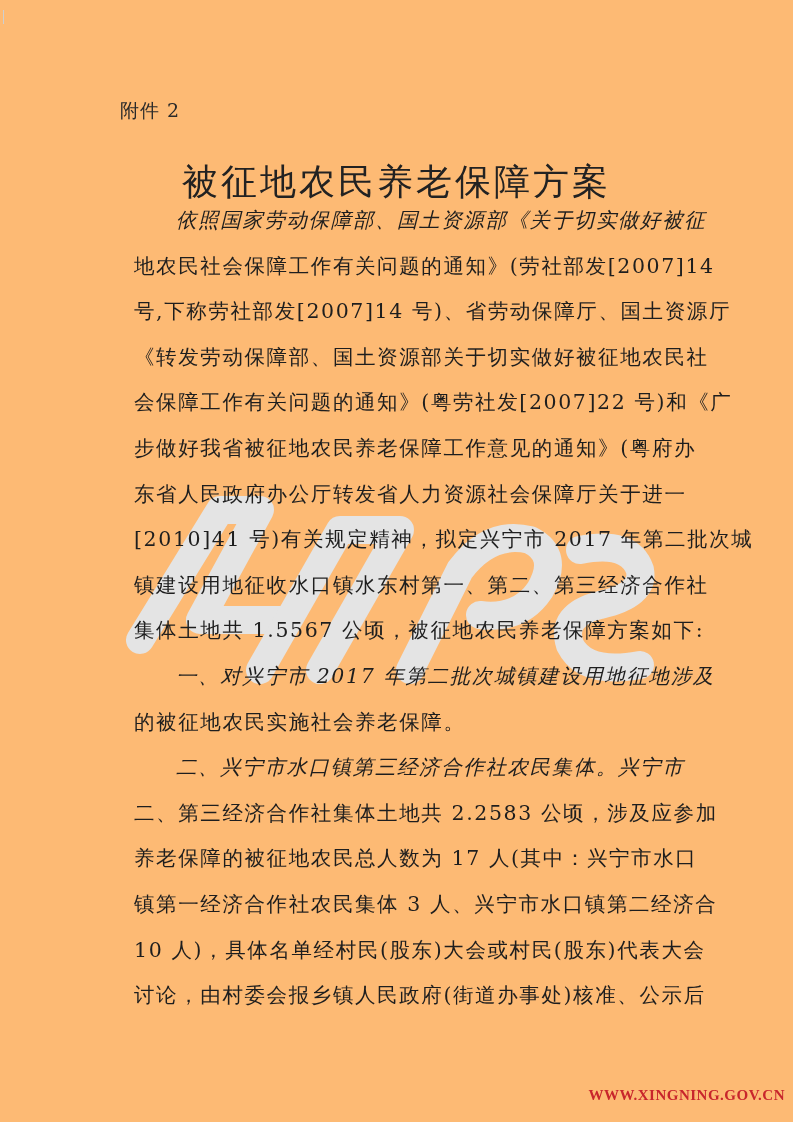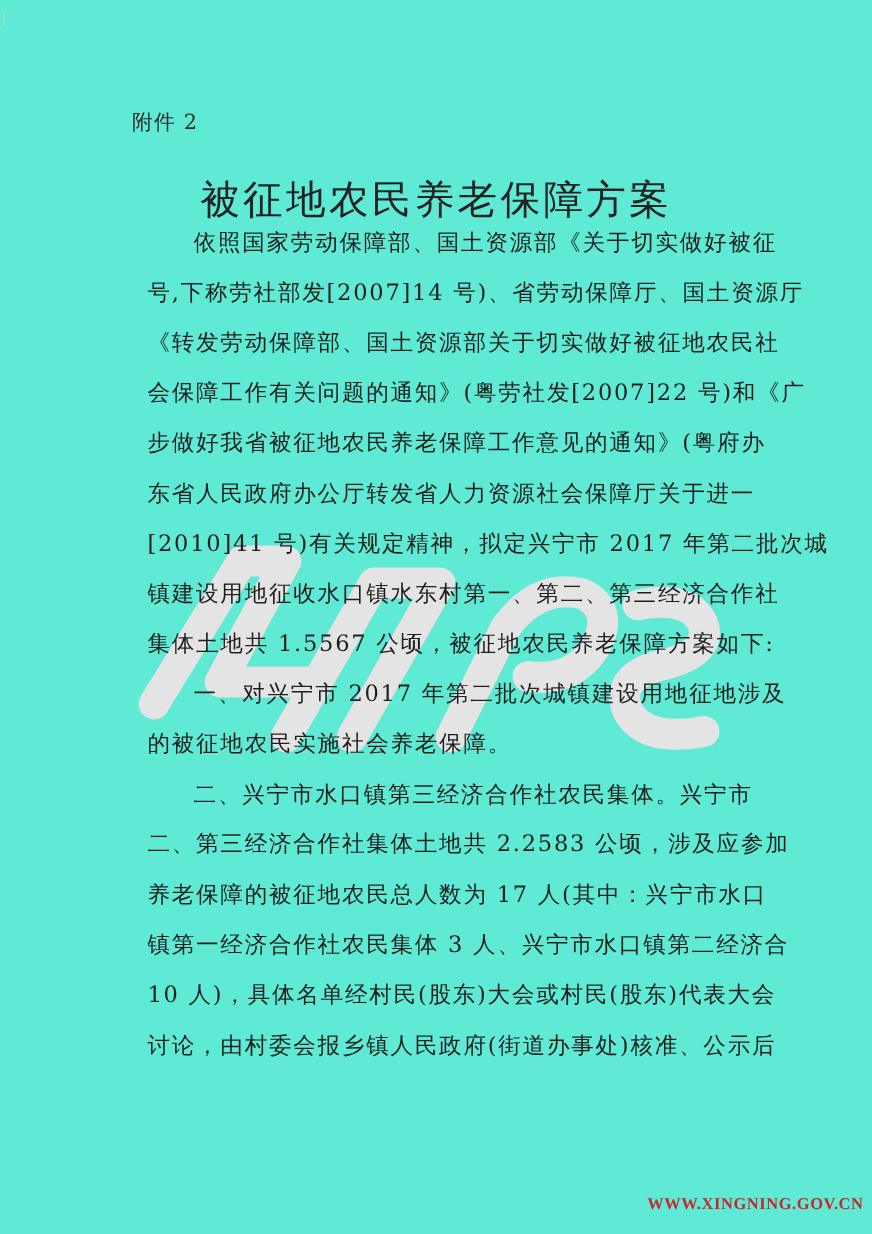--- a/index.html
+++ b/index.html
@@ -12,21 +12,21 @@
       height: 1122px;
       position: relative;
       overflow: hidden;
       font-family: "DejaVu Serif", "Liberation Serif", serif;
       color: #1c1c1c;
     }
     .page {
       position: absolute;
       left: 0; top: 0;
       width: 793px; height: 1122px;
-      background: #5eead4;
+      background: #fdba74;
     }
     .watermark {
       position: absolute;
       left: 110px; top: 470px;
       width: 560px; height: 230px;
       pointer-events: none;
     }
     .attachment-label {
       position: absolute;
       left: 120px; top: 98px;
@@ -53,21 +53,21 @@
     .line {
       height: 45.6px;
       line-height: 45.6px;
       font-size: 20.5px;
       white-space: nowrap;
       letter-spacing: 1.6px;
       color: #1e1e1e;
       text-align: justify;
       text-align-last: justify;
     }
-    .line.indent { padding-left: 42px; }
+    .line.indent { padding-left: 42px; font-style: italic; }
     .line.last { text-align-last: left; }
     .footer-url {
       position: absolute;
       right: 8px;
       bottom: 18px;
       font-family: "Liberation Serif", "DejaVu Serif", serif;
       font-weight: bold;
       font-size: 15px;
       color: #c8262c;
       letter-spacing: 0.5px;
@@ -93,20 +93,21 @@
       <path d="M470 80 Q520 70 530 100 Q535 125 490 135 Q450 145 460 175 Q475 205 530 195"></path>
     </g>
   </svg>
 
   <div class="attachment-label">附件 2</div>
 
   <h1 class="doc-title">被征地农民养老保障方案</h1>
 
   <div class="body-text" id="body-text">
       <div class="line indent">依照国家劳动保障部、国土资源部《关于切实做好被征</div>
+      <div class="line">地农民社会保障工作有关问题的通知》(劳社部发[2007]14</div>
       <div class="line">号,下称劳社部发[2007]14 号)、省劳动保障厅、国土资源厅</div>
       <div class="line">《转发劳动保障部、国土资源部关于切实做好被征地农民社</div>
       <div class="line">会保障工作有关问题的通知》(粤劳社发[2007]22 号)和《广</div>
       <div class="line">步做好我省被征地农民养老保障工作意见的通知》(粤府办</div>
       <div class="line">东省人民政府办公厅转发省人力资源社会保障厅关于进一</div>
       <div class="line">[2010]41 号)有关规定精神，拟定兴宁市 2017 年第二批次城</div>
       <div class="line">镇建设用地征收水口镇水东村第一、第二、第三经济合作社</div>
       <div class="line last">集体土地共 1.5567 公顷，被征地农民养老保障方案如下:</div>
       <div class="line indent">一、对兴宁市 2017 年第二批次城镇建设用地征地涉及</div>
       <div class="line last">的被征地农民实施社会养老保障。</div>

